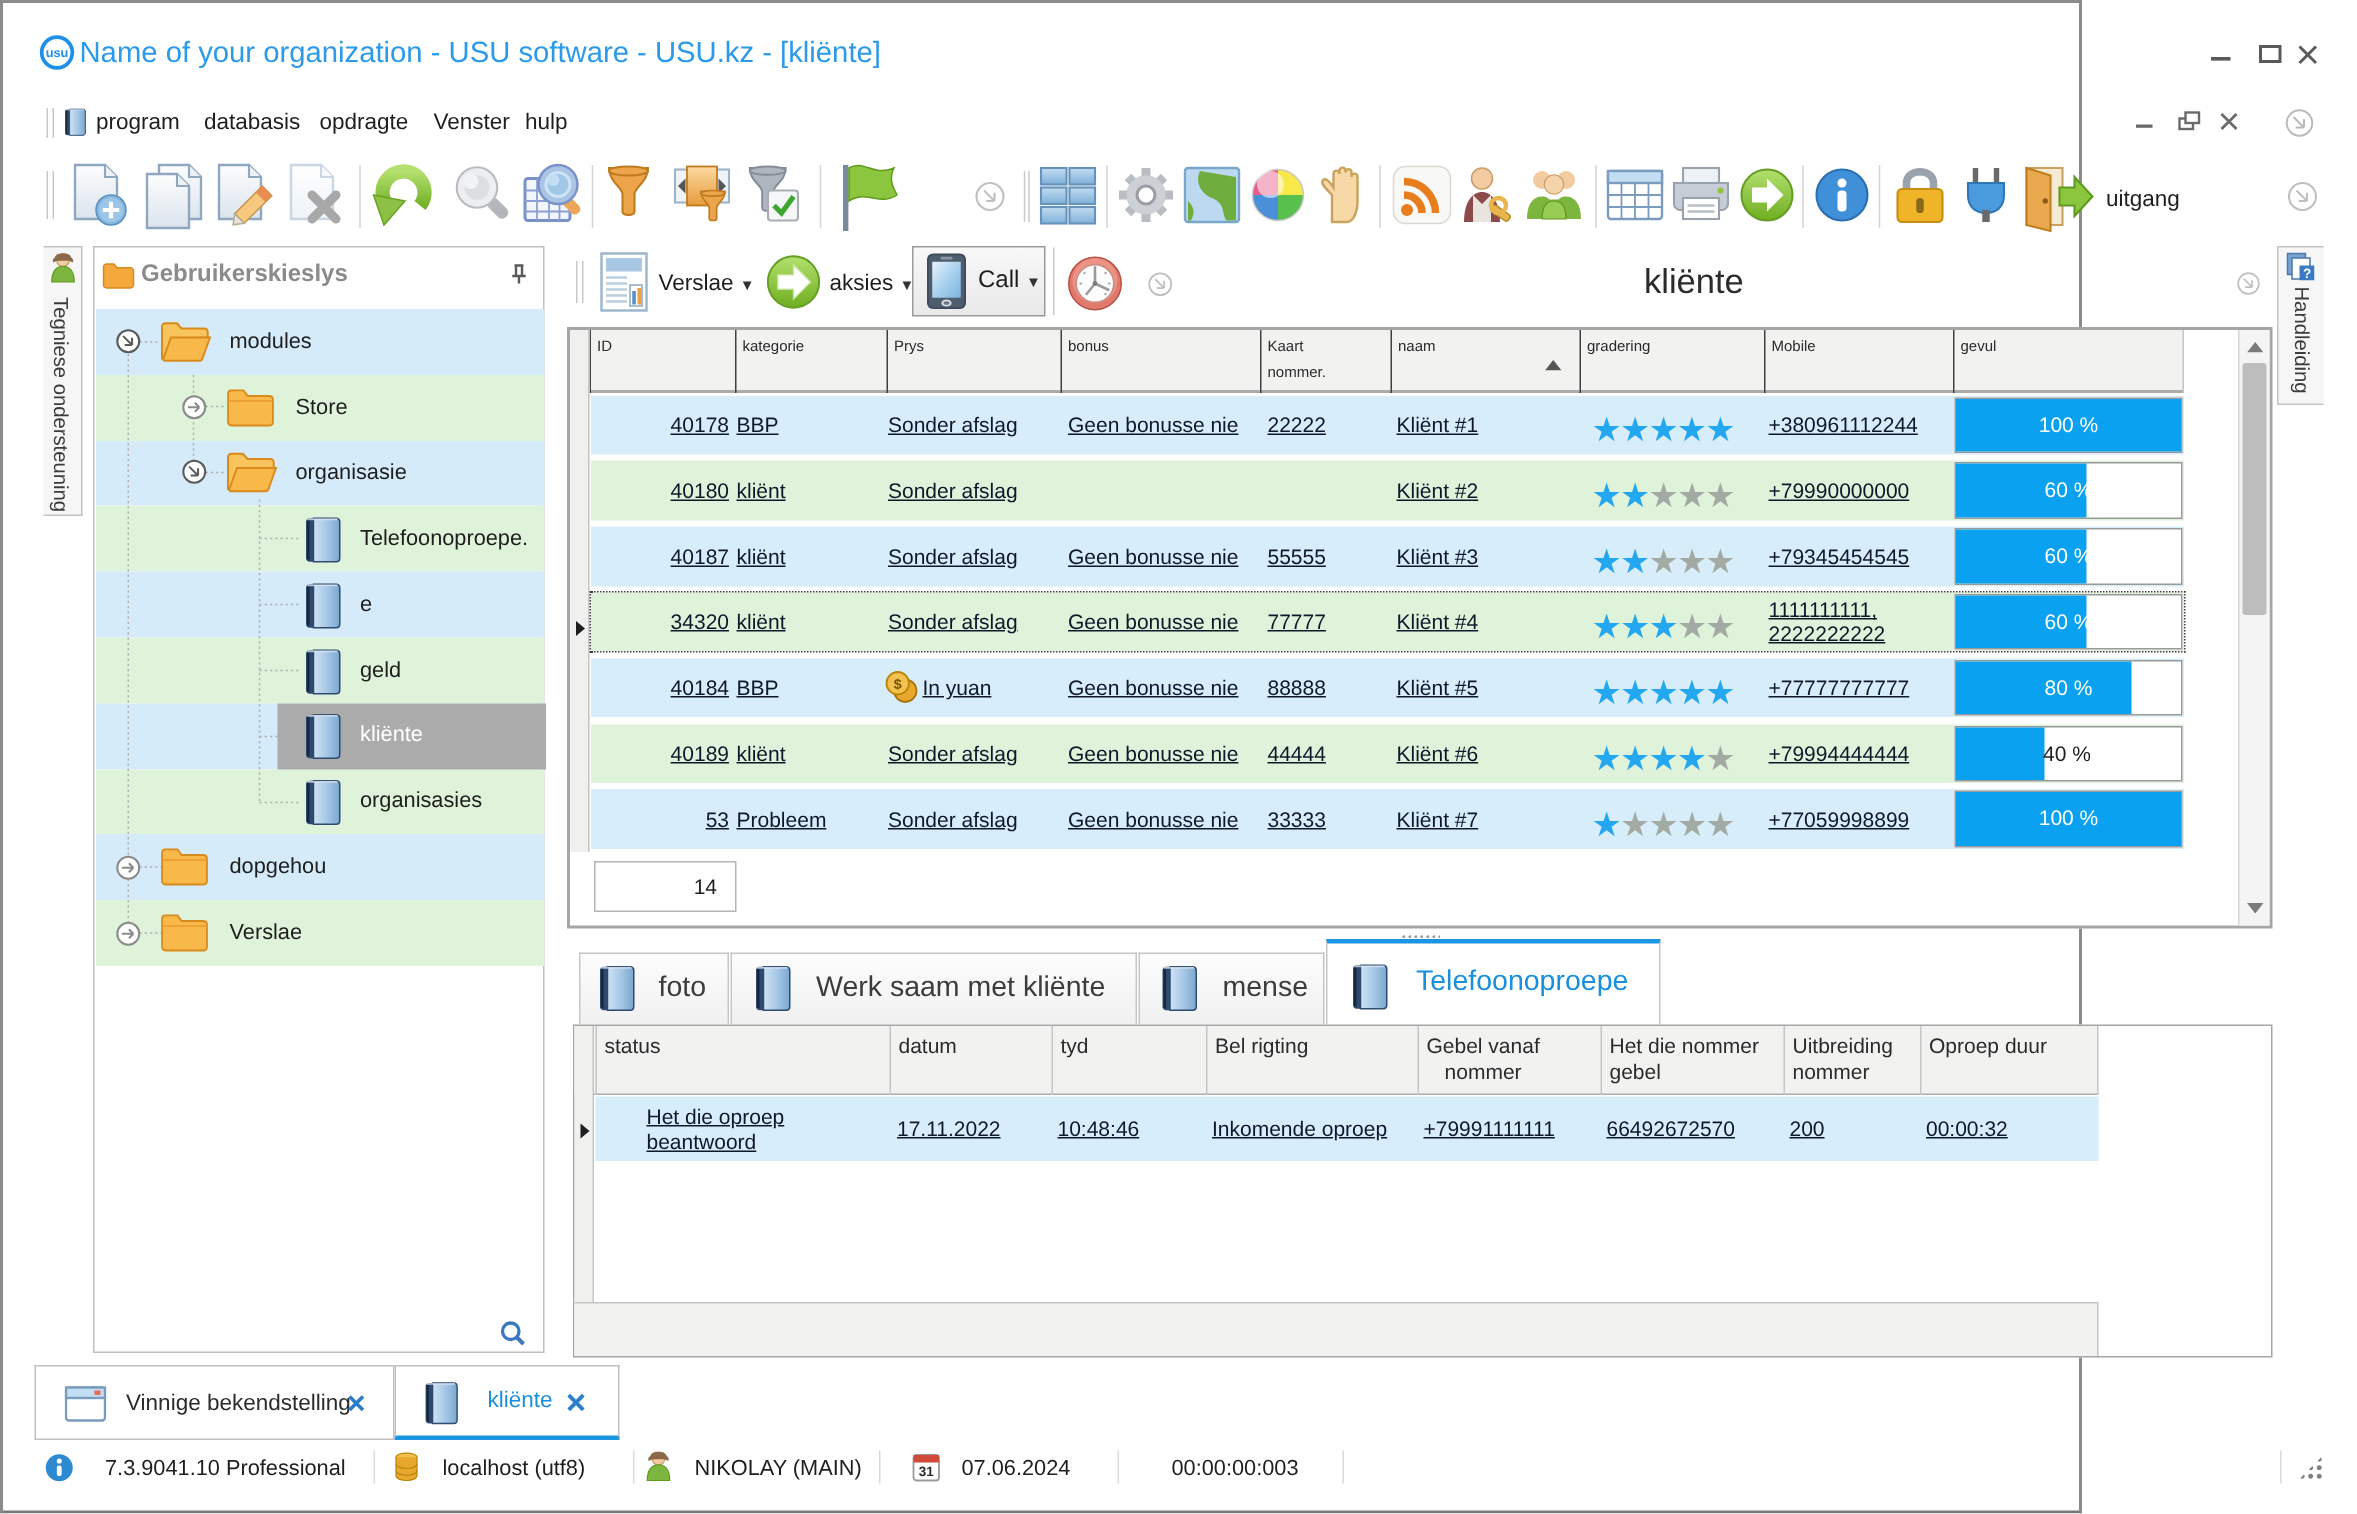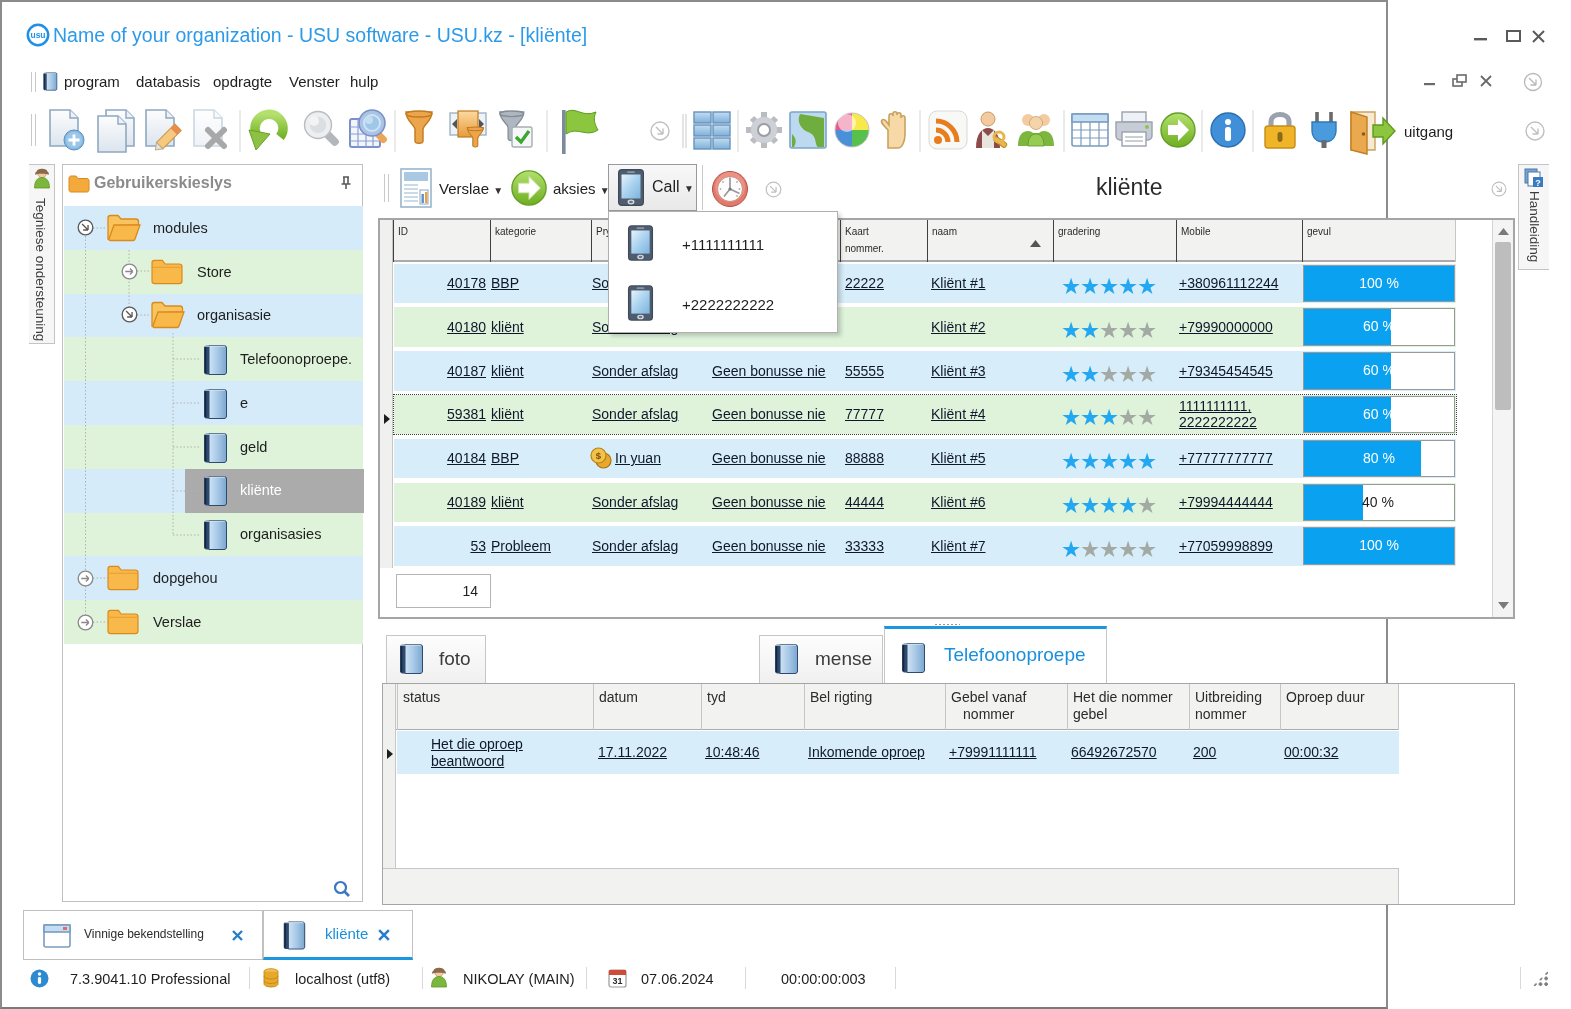--- a/index.html
+++ b/index.html
@@ -566,21 +566,21 @@
 
  <div class="dc r" style="top:142.6px;left:13px;width:93px;">40187</div>
  <div class="dc" style="top:142.6px;left:111px;">kliënt</div>
  <div class="dc" style="top:142.6px;left:212px;">Sonder afslag</div>
  <div class="dc" style="top:142.6px;left:332px;">Geen bonusse nie</div>
  <div class="dc" style="top:142.6px;left:465px;">55555</div>
  <div class="dc" style="top:142.6px;left:551px;">Kliënt #3</div>
  <div class="stars" style="top:143.6px;left:681px;">★★<span>★★★</span></div>
  <div class="dc" style="top:142.6px;left:799px;">+79345454545</div>
 
- <div class="dc r" style="top:186.4px;left:13px;width:93px;">59381</div>
+ <div class="dc r" style="top:186.4px;left:13px;width:93px;">34320</div>
  <div class="dc" style="top:186.4px;left:111px;">kliënt</div>
  <div class="dc" style="top:186.4px;left:212px;">Sonder afslag</div>
  <div class="dc" style="top:186.4px;left:332px;">Geen bonusse nie</div>
  <div class="dc" style="top:186.4px;left:465px;">77777</div>
  <div class="dc" style="top:186.4px;left:551px;">Kliënt #4</div>
  <div class="stars" style="top:187.4px;left:681px;">★★★<span>★★</span></div>
  <div class="dc" style="top:178.4px;left:799px;line-height:16px;">1111111111,<br>2222222222</div>
 
  <div class="dc r" style="top:230.2px;left:13px;width:93px;">40184</div>
  <div class="dc" style="top:230.2px;left:111px;">BBP</div>
@@ -663,38 +663,31 @@
 .drow { position:absolute; left:14px; width:1062px; height:39.5px; }
 .dc { position:absolute; font-size:14px; color:#0f172a; white-space:nowrap;text-decoration:underline; }
 .dc.r { text-align:right; }
 .stars { position:absolute; font-size:22.5px; color:#23a7f1; letter-spacing:-1.2px; line-height:22px; }
 .stars span { color:#a3aaa3; }
 .bar { position:absolute; left:923px; width:152px; height:37.5px; background:#fff; border:1px solid #9a9a9a; }
 .bar i { position:absolute; left:0; top:0; height:100%; background:#0aa2f0; display:block; }
 .bar b { position:absolute; width:100%; text-align:center; top:9px; font-size:14px; font-weight:normal; color:#fff; }
 </style>
 
-<div class="abs" style="left:606px;top:209px;width:230px;height:122px;background:#fff;border:1px solid #b0b0b0;box-shadow:3px 3px 4px rgba(0,0,0,0.18);z-index:20;">
- <svg class="abs" style="left:18px;top:12px" width="27" height="38" viewBox="0 0 28 39">
-        <use href="#phoneico"></use>
-      </svg>
- <div class="txt" style="left:73px;top:24px;font-size:15px;">+1111111111</div>
- <svg class="abs" style="left:18px;top:72px" width="27" height="38" viewBox="0 0 28 39">
-        <use href="#phoneico"></use>
-      </svg>
- <div class="txt" style="left:73px;top:84px;font-size:15px;">+2222222222</div>
-</div>
 
 
 
 <div class="abs" style="left:932px;top:621px;width:26px;height:3px;background-image:radial-gradient(circle, #9a9a9a 1px, transparent 1px);background-size:4px 3px;"></div>
 
 <div class="btab" style="left:384px;width:100px;"><svg width="30" height="34" viewBox="0 0 30 32" style="margin:6px 0 0 9px;">
         <use href="#bookico"></use>
       </svg><span style="left:52px;">foto</span></div>
+<div class="btab" style="left:485px;width:271px;"><svg width="30" height="34" viewBox="0 0 30 32" style="margin:6px 0 0 12px;">
+        <use href="#bookico"></use>
+      </svg><span style="left:56px;">Werk saam met kliënte</span></div>
 <div class="btab" style="left:757px;width:124px;"><svg width="30" height="34" viewBox="0 0 30 32" style="margin:6px 0 0 11px;">
         <use href="#bookico"></use>
       </svg><span style="left:55px;">mense</span></div>
 <div class="abs" style="left:882px;top:624px;width:223px;height:57px;background:#fff;border:1px solid #c6c6c6;border-bottom:none;border-top:3px solid #1a97e0;">
  <svg width="30" height="34" viewBox="0 0 30 32" style="position:absolute;left:13px;top:12px;">
         <use href="#bookico"></use>
       </svg>
  <div class="txt" style="left:59px;top:15px;font-size:19px;color:#1a8fdc;">Telefoonoproepe</div>
 </div>
 <style>
@@ -751,21 +744,21 @@
 #botgrid .dc { white-space:nowrap; }
 </style>
 
 
 <div class="abs" style="left:21px;top:908px;width:240px;height:50px;background:#fff;border:1px solid #c0c0c0;">
  <svg class="abs" style="left:19px;top:13px" width="28" height="24" viewBox="0 0 28 24">
   <rect x="1" y="1" width="26" height="22" rx="2" fill="#fff" stroke="#7a9cbe" stroke-width="1.6"></rect>
   <rect x="1" y="1" width="26" height="7" fill="#c3ddf2" stroke="#7a9cbe" stroke-width="1.6"></rect>
   <rect x="20" y="3" width="4" height="3" fill="#e86a5a"></rect>
  </svg>
- <div class="txt" style="left:60px;top:16px;font-size:12px;color:#2b2b2b;">Vinnige bekendstelling</div>
+ <div class="txt" style="left:60px;top:16px;font-size:15px;color:#2b2b2b;">Vinnige bekendstelling</div>
  <svg class="abs" style="left:207px;top:18px" width="13" height="13" viewBox="0 0 13 13">
         <path d="M2 2 L11 11 M11 2 L2 11" stroke="#2a7ec9" stroke-width="2.4"></path>
       </svg>
 </div>
 <div class="abs" style="left:261px;top:908px;width:150px;height:50px;background:#fff;border:1px solid #c0c0c0;border-bottom:3px solid #1a97e0;">
  <svg class="abs" style="left:16px;top:9px" width="28" height="31" viewBox="0 0 30 32">
         <use href="#bookico"></use>
       </svg>
  <div class="txt" style="left:61px;top:14px;font-size:15px;color:#1a8fdc;">kliënte</div>
  <svg class="abs" style="left:113px;top:17px" width="14" height="14" viewBox="0 0 13 13">

